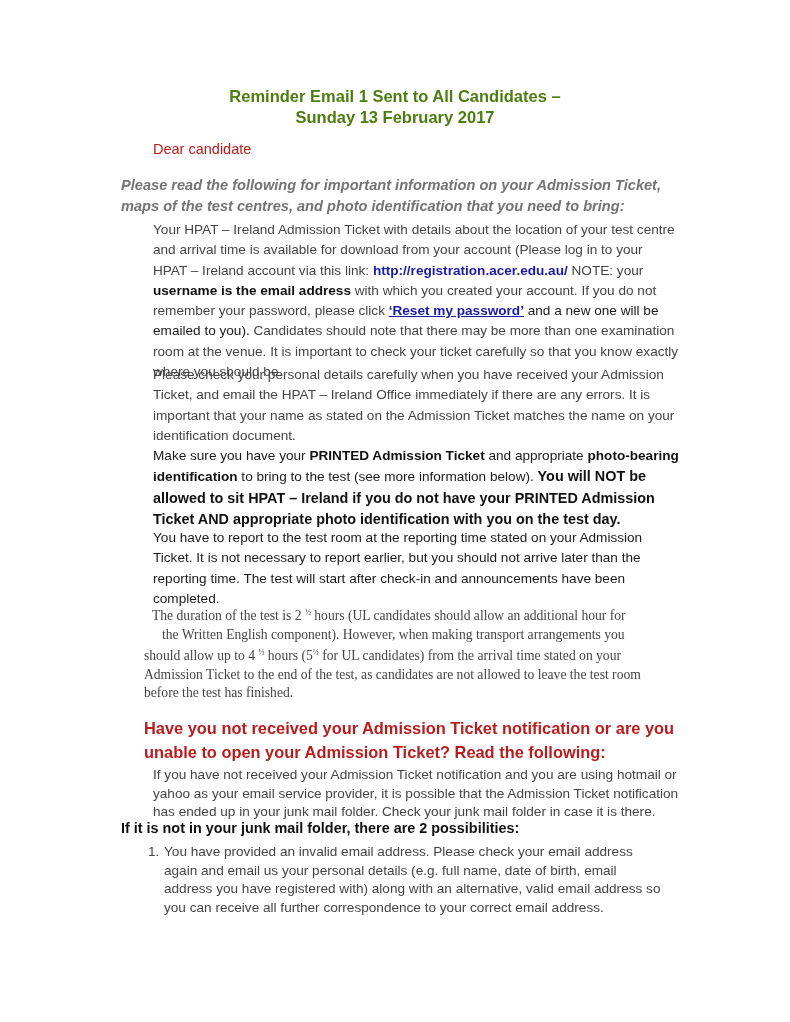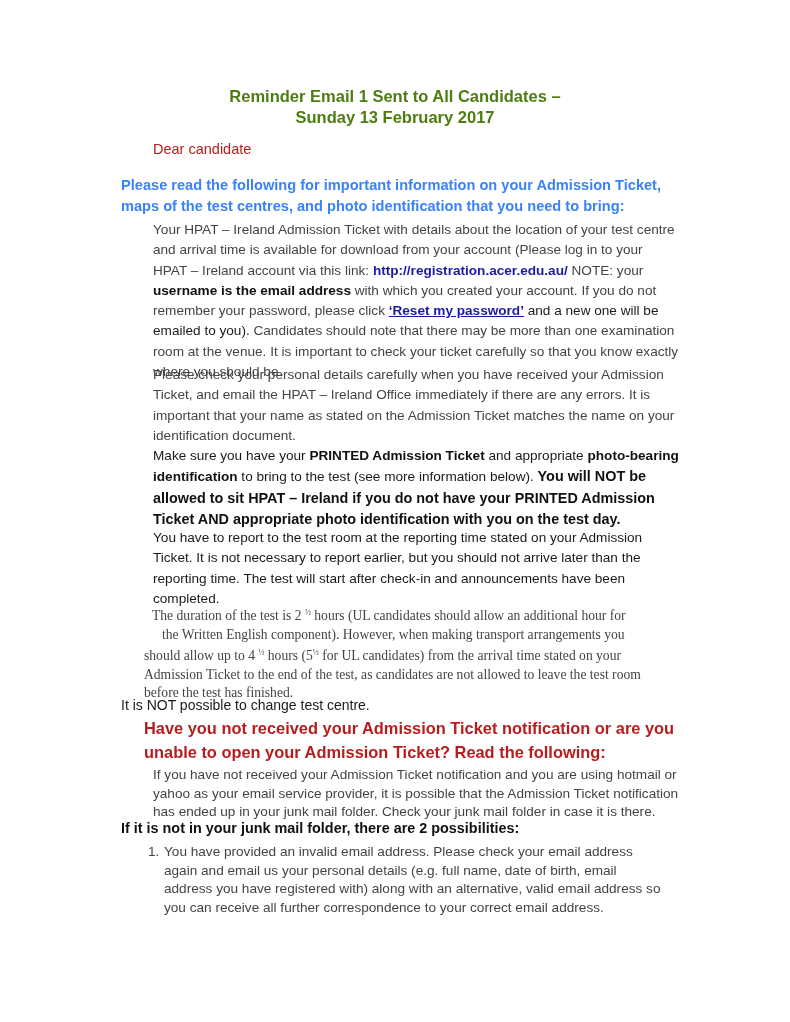--- a/index.html
+++ b/index.html
@@ -3,21 +3,21 @@
   <meta charset="utf-8">
   <style>
     html, body { margin: 0; padding: 0; background: #ffffff; }
     body { width: 790px; height: 1022px; position: relative; overflow: hidden;
            font-family: "Liberation Sans", "DejaVu Sans", sans-serif; color: #1a1a1a; }
     .page { position: absolute; left: 0; top: 0; width: 790px; height: 1022px; }
     .title { position: absolute; left: 0; width: 790px; top: 86px; text-align: center;
              color: #4d7c0f; font-weight: bold; font-size: 16.5px; line-height: 21px; }
     .abs { position: absolute; }
     .greet { left: 121px; top: 141px; font-size: 14.5px; color: #b91c1c; margin-left: 32px; }
-    .intro { left: 121px; top: 175px; width: 560px; font-weight: bold; font-size: 14.6px; line-height: 21px; color: #3b82f6; }
+    .intro { left: 121px; top: 175px; width: 560px; font-weight: bold; font-size: 14.6px; line-height: 21px; color: #737373; font-style: italic; }
     .p { position: absolute; left: 144px; width: 526px; font-size: 13.6px; line-height: 20.3px; color: #444; margin-left: 9px; }
     .p.dark { color: #1a1a1a; }
     .b { font-weight: bold; color: #111; }
     .link { color: #1a1aa8; font-weight: bold; }
     .link.u { text-decoration: underline; }
     .blk { color: #1a1a1a; }
     sup { font-size: 8px; vertical-align: 5px; }
     .dur { position: absolute; left: 144px; width: 526px; font-size: 13.6px; line-height: 18.5px; color: #444; }
     .dur .l1 { display: block; padding-left: 8px; }
     .dur .l2 { display: block; padding-left: 18px; }
@@ -49,21 +49,20 @@
   <div class="p dark" style="top:446px;"><span>Make sure you have your </span><span class="b">PRINTED Admission Ticket</span><span> and appropriate </span><span class="b">photo-bearing identification</span><span> to bring to the test (see more information below). </span><span class="b" style="font-size:14.4px;">You will NOT be allowed to sit HPAT – Ireland if you do not have your PRINTED Admission Ticket AND appropriate photo identification with you on the test day.</span></div>
 
   <div class="p dark" style="top:528px;">You have to report to the test room at the reporting time stated on your Admission Ticket. It is not necessary to report earlier, but you should not arrive later than the reporting time. The test will start after check-in and announcements have been completed.</div>
 
   <div class="dur" style="top:604px;font-family:Liberation Serif, serif;">
     <span class="l1"><span>The duration of the test is 2 </span><sup>½</sup><span> hours (UL candidates should allow an additional hour for</span></span>
     <span class="l2">the Written English component). However, when making transport arrangements you</span>
     <span><span>should allow up to 4 </span><sup>½</sup><span> hours (5</span><sup>½</sup><span> for UL candidates) from the arrival time stated on your Admission Ticket to the end of the test, as candidates are not allowed to leave the test room before the test has finished.</span></span>
   </div>
 
-  <div class="abs notpossible">It is NOT possible to change test centre.</div>
 
   <div class="abs redhead">Have you not received your Admission Ticket notification or are you unable to open your Admission Ticket? Read the following:</div>
 
   <div class="p" style="top:766px; line-height:18.6px;">If you have not received your Admission Ticket notification and you are using hotmail or yahoo as your email service provider, it is possible that the Admission Ticket notification has ended up in your junk mail folder. Check your junk mail folder in case it is there.</div>
 
   <div class="abs ifnot">If it is not in your junk mail folder, there are 2 possibilities:</div>
 
   <div class="li">
     <span class="num">1.</span>
     <span class="txt">You have provided an invalid email address. Please check your email address again and email us your personal details (e.g. full name, date of birth, email address you have registered with) along with an alternative, valid email address so you can receive all further correspondence to your correct email address.</span>

